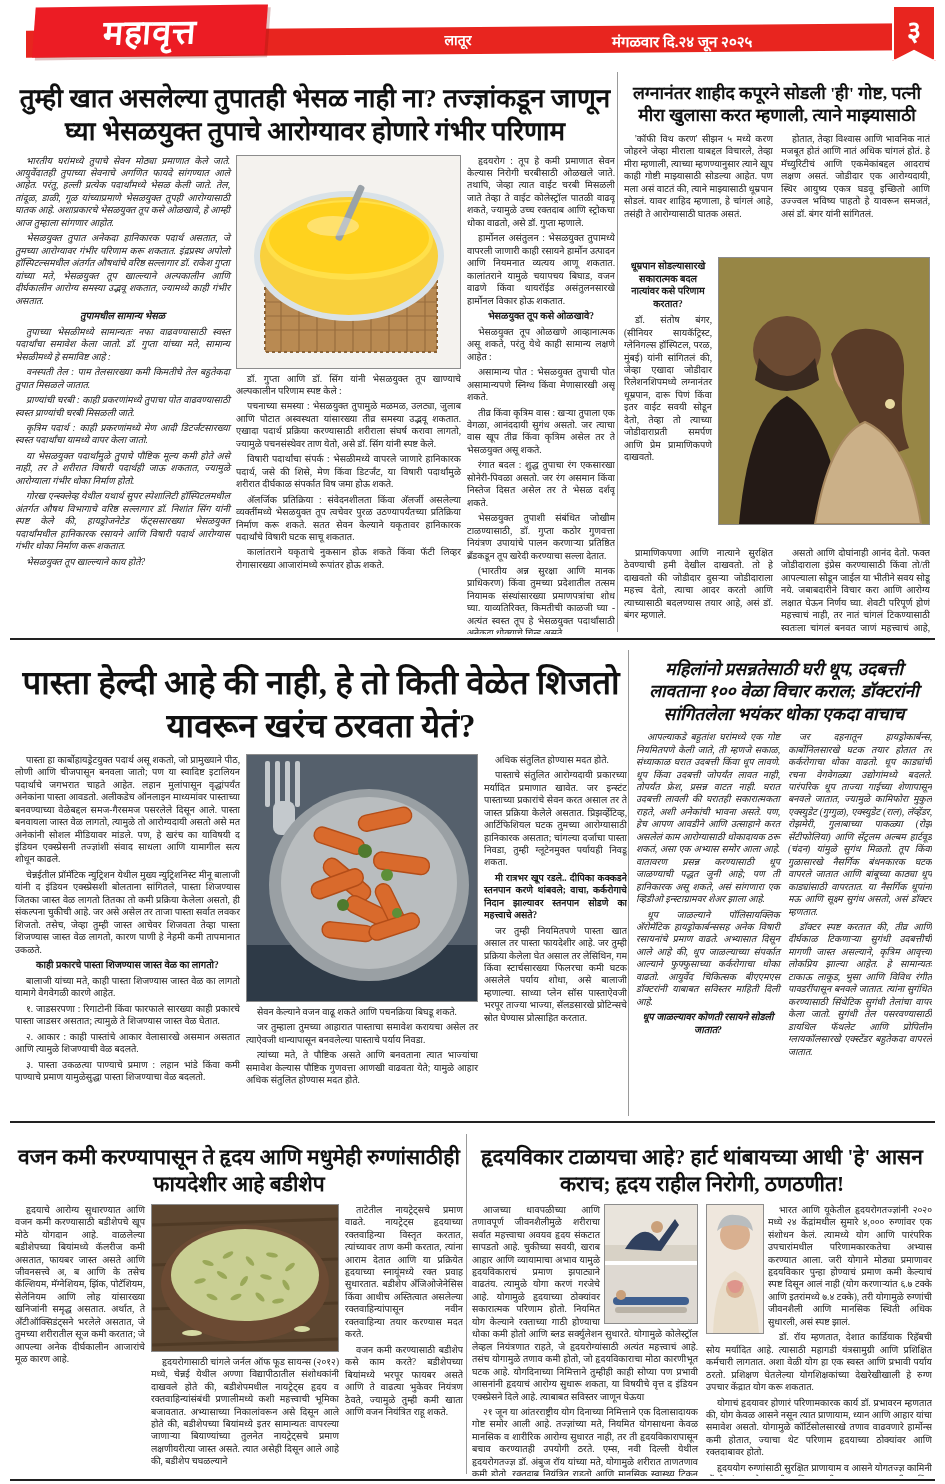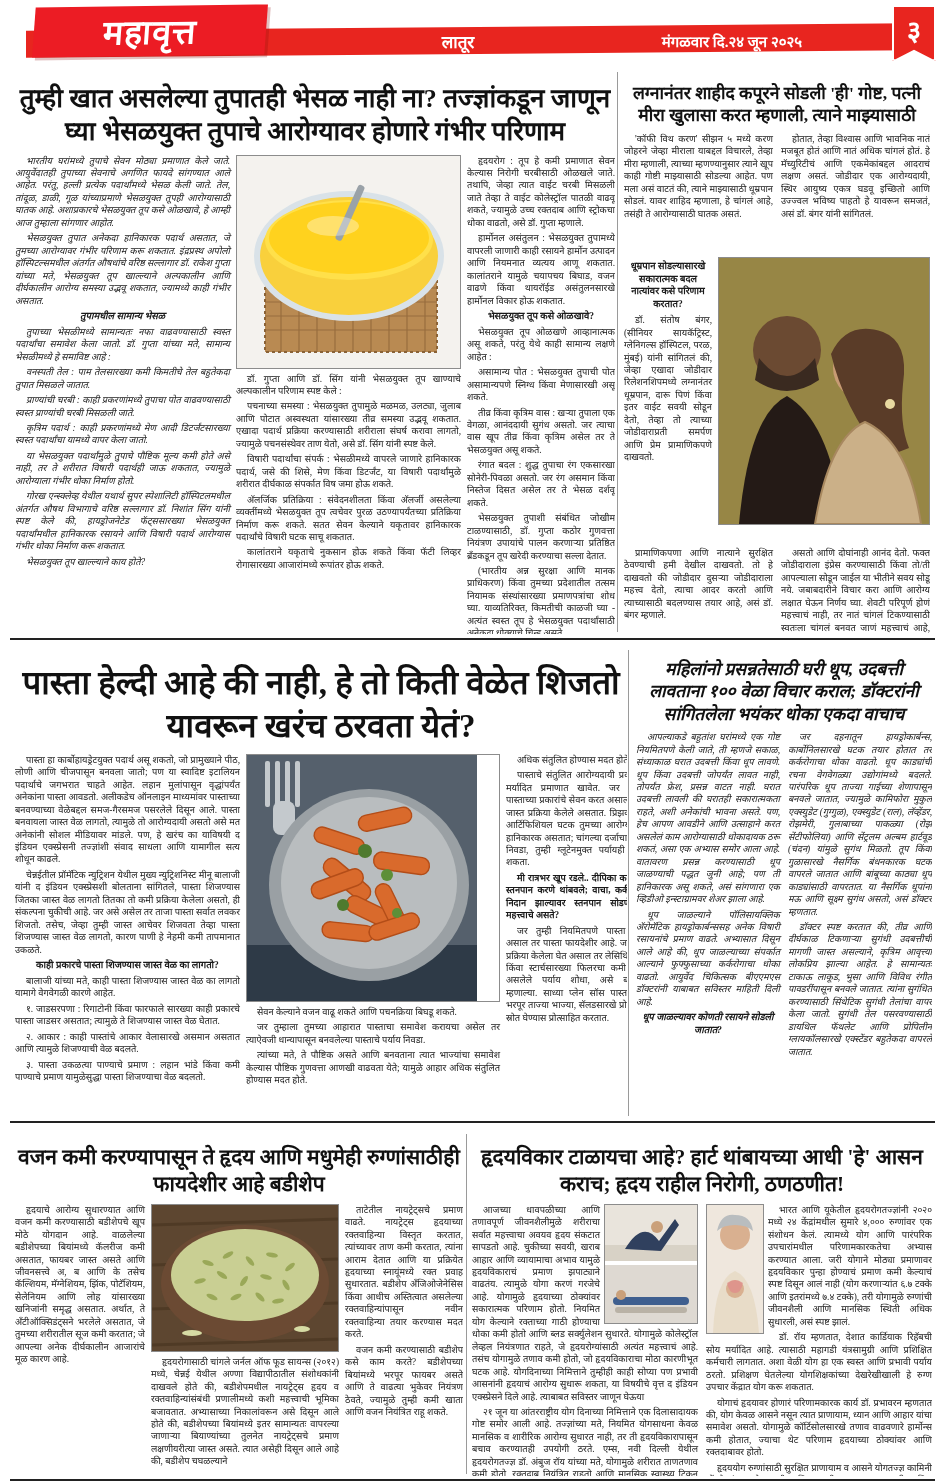--- a/index.html
+++ b/index.html
@@ -4,22 +4,22 @@
 <style>
   html,body{margin:0;padding:0;background:#f2f2f2;}
   .page{position:relative;width:945px;height:1484px;background:#fff;margin:0 auto;overflow:hidden;
         font-family:"Liberation Serif","DejaVu Serif",serif;color:#1a1a1a;}
   
   .mh-band{position:absolute;left:26px;top:27px;width:884px;height:27px;background:#e8251f;transform:skewY(-0.5deg);}
   .mh-band-notch{position:absolute;left:903px;top:30px;width:0;height:0;border-top:12px solid #9e120e;border-right:12px solid transparent;}
   .mh-left{position:absolute;left:34px;top:6px;width:232px;height:50px;background:#ec1c24;transform:skewX(-5deg) rotate(-0.8deg);
            box-shadow:3px 3px 0 rgba(140,10,10,.25);display:flex;align-items:center;justify-content:center;}
   .mh-left .t{color:#fff;font-size:34px;font-weight:bold;letter-spacing:1px;}
-  .mh-edition{position:absolute;left:398px;top:30px;width:120px;text-align:center;color:#fff;font-weight:bold;font-size:17px;}
-  .mh-date{position:absolute;left:612px;top:31px;width:240px;text-align:center;color:#fff;font-weight:bold;font-size:15px;}
+  .mh-edition{position:absolute;left:398px;top:30px;width:120px;text-align:center;color:#fff;font-weight:bold;font-size:14px;}
+  .mh-date{position:absolute;left:612px;top:31px;width:240px;color:#fff;font-weight:bold;font-size:15px;}
   .mh-page{position:absolute;left:892px;top:5px;width:44px;height:56px;background:#e8251f;border:2px solid #fff;
            clip-path:polygon(0 0,100% 0,100% 100%,50% 80%,0 100%);display:flex;align-items:flex-start;justify-content:center;
            color:#fff;font-size:27px;font-weight:bold;padding-top:4px;box-sizing:border-box;}
   
   .vsep{position:absolute;width:1px;background:#9a9a9a;}
   .hsep{position:absolute;height:2px;background:#222;}
   
   .article{position:absolute;overflow:hidden;}
   .headline{font-weight:bold;color:#111;text-align:center;margin:16px 0 6px 0;line-height:1.28;}
   .h-xl{font-size:26px;}
@@ -172,21 +172,21 @@
     <div class="cols">
       <div class="col" style="width:225px;">
           <p class="para">पास्ता हा कार्बोहायड्रेटयुक्त पदार्थ असू शकतो, जो प्रामुख्याने पीठ, लोणी आणि चीजपासून बनवला जातो; पण या स्वादिष्ट इटालियन पदार्थाचे जगभरात चाहते आहेत. लहान मुलांपासून वृद्धांपर्यंत अनेकांना पास्ता आवडतो. अलीकडेच ऑनलाइन माध्यमांवर पास्ताच्या बनवण्याच्या वेळेबद्दल समज-गैरसमज पसरलेले दिसून आले. पास्ता बनवायला जास्त वेळ लागतो, त्यामुळे तो आरोग्यदायी असतो असे मत अनेकांनी सोशल मीडियावर मांडले. पण, हे खरंच का याविषयी द इंडियन एक्स्प्रेसनी तज्ज्ञांशी संवाद साधला आणि यामागील सत्य शोधून काढले.</p>
           <p class="para">चेन्नईतील प्रॉमॅटिक न्युट्रिशन येथील मुख्य न्युट्रिशनिस्ट मीनू बालाजी यांनी द इंडियन एक्स्प्रेसशी बोलताना सांगितले, पास्ता शिजण्यास जितका जास्त वेळ लागतो तितका तो कमी प्रक्रिया केलेला असतो, ही संकल्पना चुकीची आहे. जर असे असेल तर ताजा पास्ता सर्वात लवकर शिजतो. तसेच, जेव्हा तुम्ही जास्त आचेवर शिजवता तेव्हा पास्ता शिजण्यास जास्त वेळ लागतो, कारण पाणी हे नेहमी कमी तापमानात उकळते.</p>
           <p class="para sub">काही प्रकारचे पास्ता शिजण्यास जास्त वेळ का लागतो?</p>
           <p class="para">बालाजी यांच्या मते, काही पास्ता शिजण्यास जास्त वेळ का लागतो यामागे वेगवेगळी कारणे आहेत.</p>
           <p class="para">१. जाडसरपणा : रिगाटोनी किंवा फारफाले सारख्या काही प्रकारचे पास्ता जाडसर असतात; त्यामुळे ते शिजण्यास जास्त वेळ घेतात.</p>
           <p class="para">२. आकार : काही पास्तांचे आकार वेलासारखे असमान असतात आणि त्यामुळे शिजण्याची वेळ बदलते.</p>
           <p class="para">३. पास्ता उकळत्या पाण्याचे प्रमाण : लहान भांडे किंवा कमी पाण्याचे प्रमाण यामुळेसुद्धा पास्ता शिजण्याचा वेळ बदलतो.</p>
         </div>
-      <div class="col" style="width:254px;">
+      <div class="col" style="width:232px;">
         <div class="photo">
           <svg width="230" height="246" viewBox="0 0 230 246">
             <rect width="230" height="246" fill="#55606c"></rect>
             <rect x="0" y="190" width="230" height="56" fill="#2e3a47"></rect>
             <g fill="#c4c9cd">
                 <rect x="18" y="6" width="5" height="46" rx="2"></rect>
                 <rect x="28" y="6" width="5" height="46" rx="2"></rect>
                 <rect x="38" y="6" width="5" height="46" rx="2"></rect>
                 <rect x="48" y="6" width="5" height="46" rx="2"></rect>
                 <rect x="26" y="46" width="22" height="34" rx="8"></rect>

